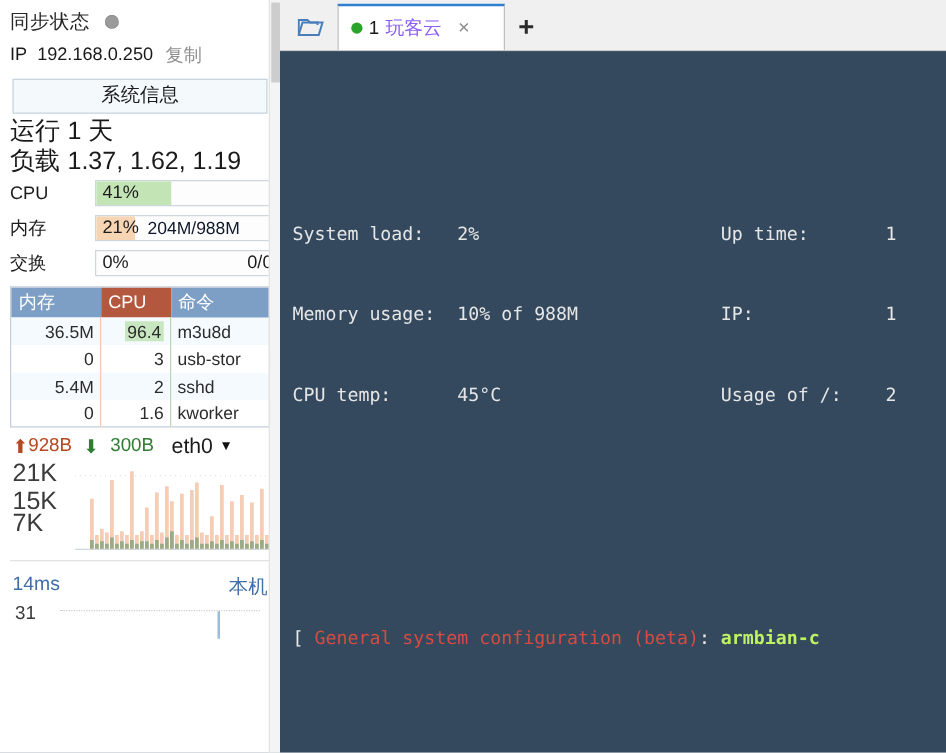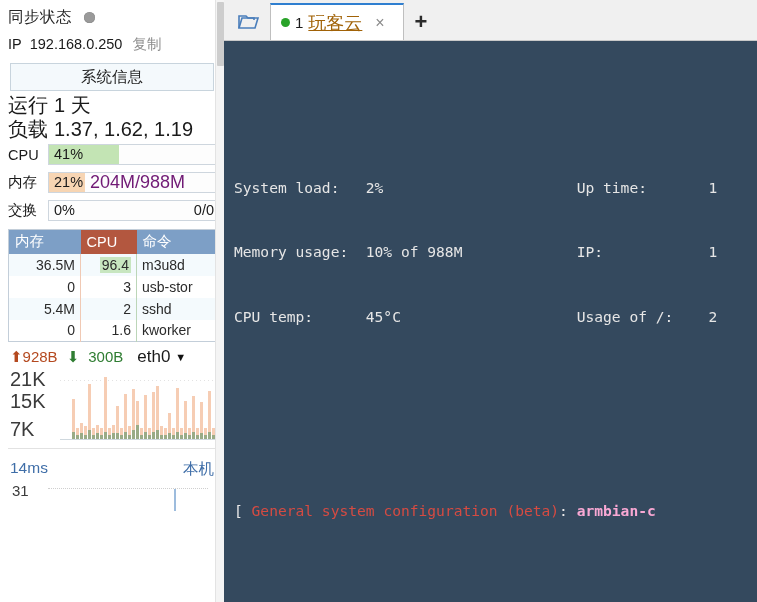--- a/index.html
+++ b/index.html
@@ -49,33 +49,34 @@
   .kv-line .k { color: #1a1a1a; }
   .kv-line .v { color: #1a1a1a; margin-left: 6px; }
 
   
   .metric { display: flex; align-items: center; height: 25px; padding-left: 8px; margin-top: 3px; }
   .metric-name { width: 40px; font-size: 14.5px; color: #1a1a1a; flex: 0 0 auto; }
   .metric-bar {
     position: relative; height: 21px; width: 172px;
     border: 1px solid #ced6de; background: #fdfdfd;
     overflow: hidden;
+    margin-left: 28px;
   }
   .metric-fill { position: absolute; left: 0; top: 0; bottom: 0; }
   .metric-text-l {
     position: absolute; left: 5px; top: 0; line-height: 19px;
     font-size: 14.5px; color: #1a1a1a;
   }
   .metric-text-r {
     position: absolute; right: 5px; top: 0; line-height: 19px;
     font-size: 14.5px; color: #1a1a1a;
   }
   .metric-text-m {
     position: absolute; left: 41px; top: 0; line-height: 19px;
-    font-size: 18px; color: #701a75;
+    font-size: 14px; color: #0f172a;
   }
 
   
   .proc-table {
     margin: 6px 8px 0 8px;
     width: 208px;
     border: 1px solid #c3ced9;
     border-collapse: collapse;
   }
   .proc-table th {
@@ -152,42 +153,42 @@
   }
   .tab {
     height: 37px; min-width: 134px; background: #ffffff;
     border: 1px solid #bfbfbf; border-bottom: none;
     border-top: 2px solid #2f7fd0;
     display: flex; align-items: center; padding: 0 8px 0 10px; gap: 5px;
     cursor: pointer;
   }
   .tab-dot { width: 9px; height: 9px; border-radius: 50%; background: #29a329; }
   .tab-num { font-size: 15px; color: #1a1a1a; }
-  .tab-title { font-size: 18px; color: #a16207; text-decoration: underline; }
+  .tab-title { font-size: 15px; color: #8b5cf6; }
   .tab-close { font-size: 16px; color: #8b8b8b; margin-left: 8px; cursor: pointer; line-height: 1; }
   .tab-plus {
     font-size: 22px; color: #2b2b2b; width: 34px; height: 37px;
     display: flex; align-items: center; justify-content: center; cursor: pointer;
     font-weight: bold;
   }
 
   .term {
     position: absolute; left: 0; top: 41px; right: 0; bottom: 0;
     background: #34495e;
     color: #e6e6e6;
     font-family: "DejaVu Sans Mono", "Liberation Mono", monospace;
     font-size: 14.6px;
     line-height: 21.6px;
     padding: 6px 0 0 10px;
     overflow: hidden;
     white-space: pre;
   }
   .term .line { white-space: pre; }
   .c-red { color: #d64b42; }
-  .c-wbold { color: #f9a8d4; font-weight: bold; }
+  .c-wbold { color: #bef264; font-weight: bold; }
   .c-white { color: #e9e9e9; }
   .blank { height: 21.6px; }
 </style>
 </head>
 <body>
 
 <div class="app">
 
   <div class="sidebar">
 
@@ -273,21 +274,21 @@
         <span class="net-up">928B</span>
       <span class="net-down">⬇</span>
         <span class="net-down">300B</span>
       <span class="net-if">eth0</span>
       <span class="caret-down">▼</span>
     </div>
 
     <div class="chart-wrap">
       <span class="chart-axis-lbl" style="top:2px">21K</span>
       <span class="chart-axis-lbl" style="top:24px">15K</span>
-      <span class="chart-axis-lbl" style="top:52px">7K</span>
+      <span class="chart-axis-lbl" style="top:42px">7K</span>
       <div class="chart-plot" id="net-plot">
           <span class="bar-col">
             <span class="bar-up" style="height: 0%;"></span>
             <span class="bar-dn" style="height: 0%;"></span>
           </span>
           <span class="bar-col">
             <span class="bar-up" style="height: 0%;"></span>
             <span class="bar-dn" style="height: 0%;"></span>
           </span>
           <span class="bar-col">

